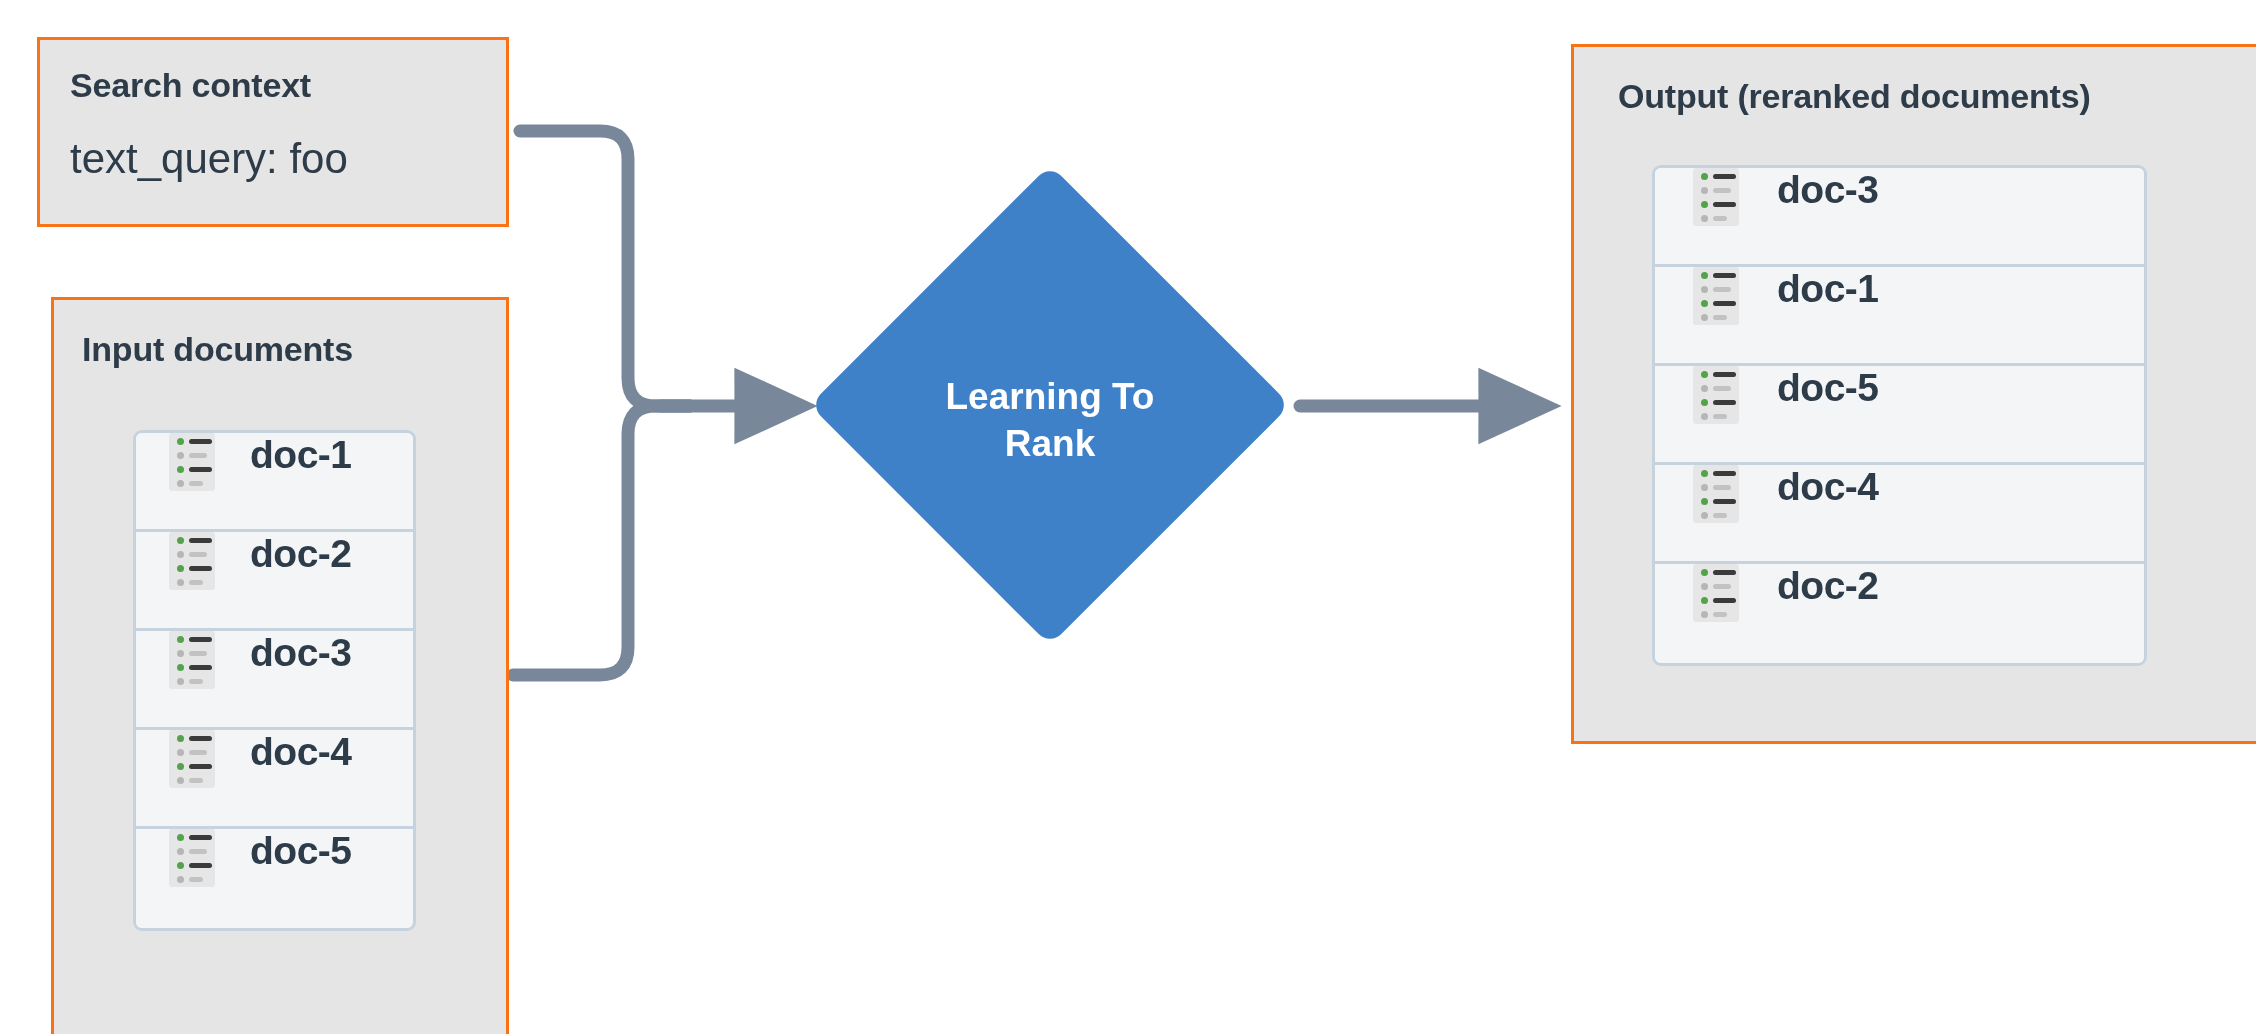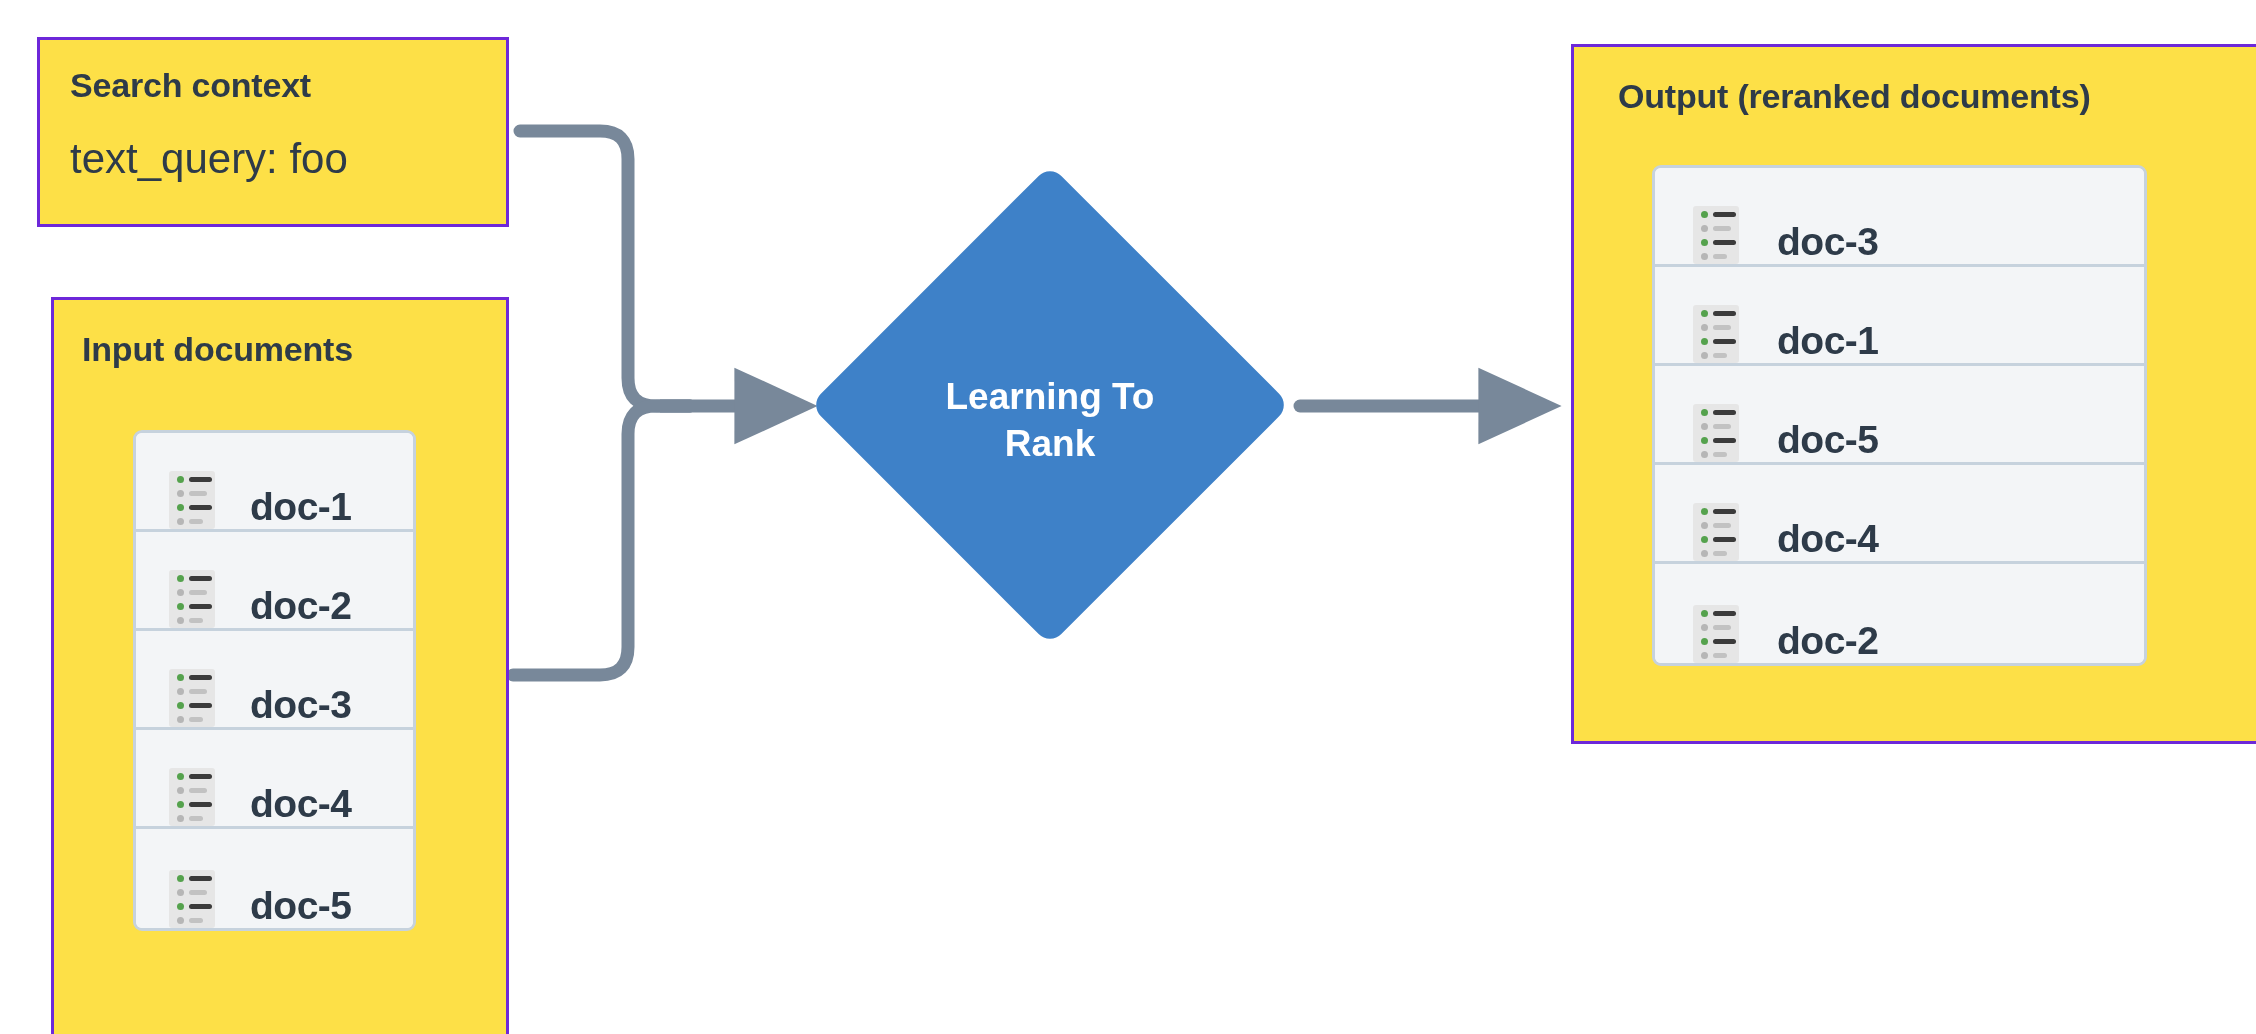--- a/index.html
+++ b/index.html
@@ -19,22 +19,22 @@
   .stage {
     position: absolute;
     left: 0; top: 0;
     width: 2256px;
     height: 1034px;
   }
 
   
   .panel {
     position: absolute;
-    background: #fde047;
-    border: 3px solid #6d28d9;
+    background: #e5e5e5;
+    border: 3px solid #f97316;
     box-sizing: border-box;
   }
 
   .panel-title {
     font-weight: bold;
     font-size: 34px;
     letter-spacing: -0.2px;
     color: #2e3b49;
     white-space: nowrap;
   }
@@ -91,21 +91,21 @@
     width: 283px;
   }
   #output-list {
     left: 78px;
     top: 118px;
     width: 495px;
   }
 
   .doc-row {
     display: flex;
-    align-items: flex-end;
+    align-items: flex-start;
     height: 99px;
     box-sizing: border-box;
     border-bottom: 3px solid #c6d2dd;
     background: #f3f5f7;
     padding-left: 0;
   }
   .doc-row:last-child { border-bottom: none; }
 
   #input-list .doc-row { padding-left: 33px; }
   #output-list .doc-row { padding-left: 38px; }

